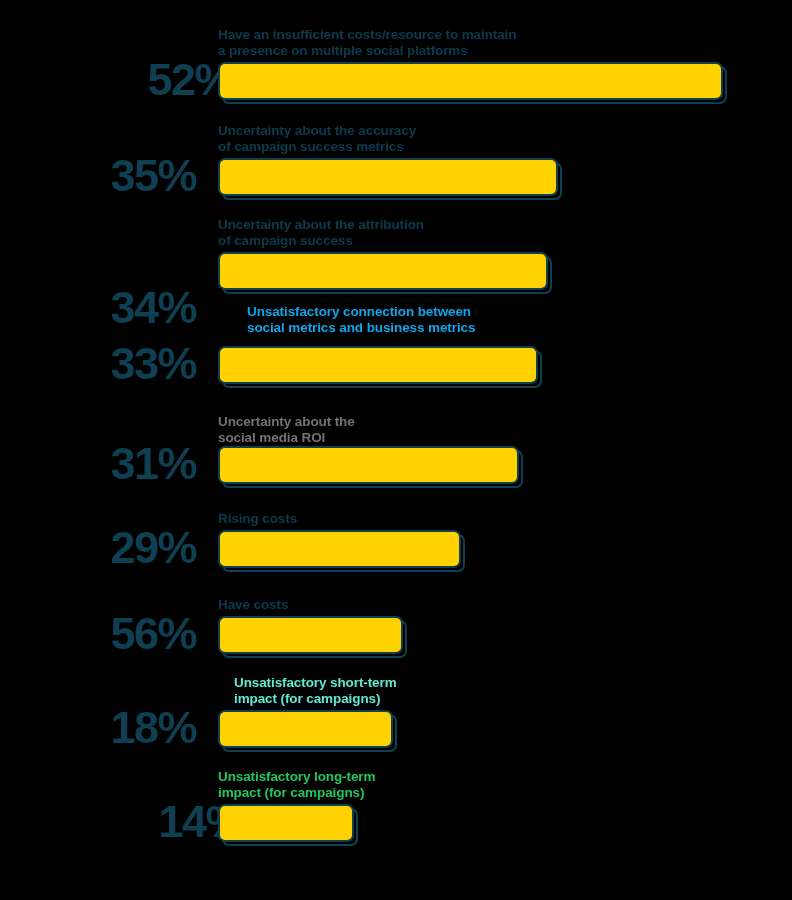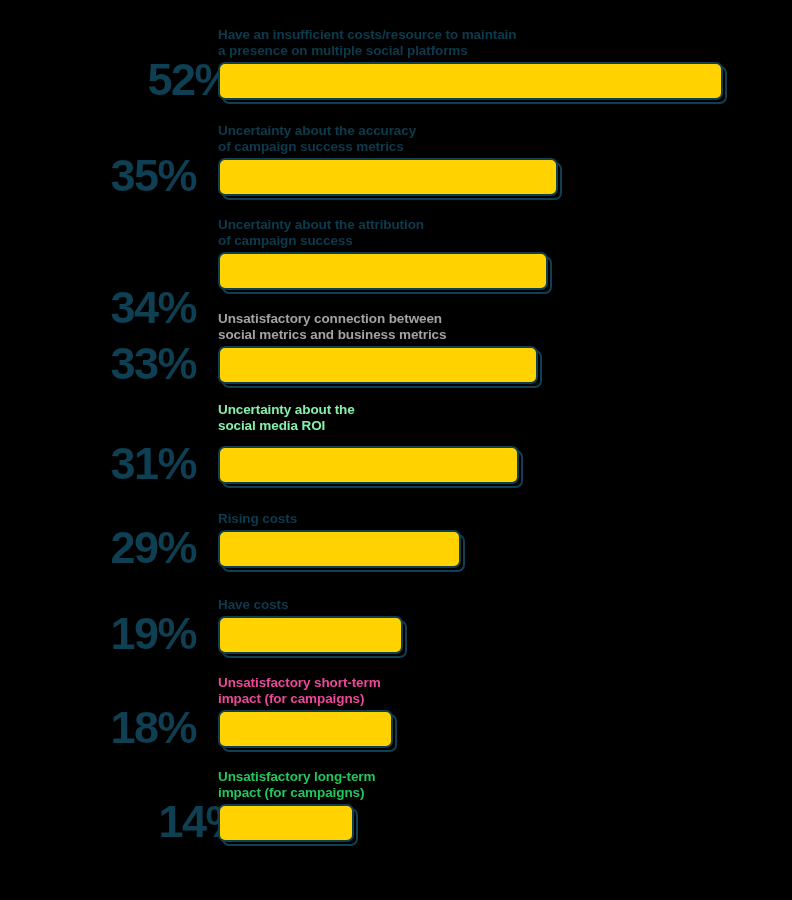--- a/index.html
+++ b/index.html
@@ -113,55 +113,55 @@
       <div class="pct" style="top: 247px; color: rgb(14, 63, 82); margin-top: 38px;">34%</div>
       <div class="label" style="top: 217px; color: rgb(13, 59, 78);">Uncertainty about the attribution
 of campaign success</div>
       <div class="bar-wrap" style="top: 252px; left: 218px; width: 330px;">
         <div class="bar-shadow" style="border-color: rgb(14, 63, 82);"></div>
         <div class="bar-fill" style="background: rgb(255, 210, 0); border-color: rgb(14, 63, 82);"></div>
       </div>
     </div>
     <div class="bar-row" style="top: 0px;">
       <div class="pct" style="top: 341px; color: rgb(14, 63, 82);">33%</div>
-      <div class="label" style="top: 311px; color: #a3a3a3;">Unsatisfactory connection between
+      <div class="label" style="top: 304px; color: #0ea5e9; margin-left: 29px;">Unsatisfactory connection between
 social metrics and business metrics</div>
       <div class="bar-wrap" style="top: 346px; left: 218px; width: 320px;">
         <div class="bar-shadow" style="border-color: rgb(14, 63, 82);"></div>
         <div class="bar-fill" style="background: rgb(255, 210, 0); border-color: rgb(14, 63, 82);"></div>
       </div>
     </div>
     <div class="bar-row" style="top: 0px;">
       <div class="pct" style="top: 441px; color: rgb(14, 63, 82);">31%</div>
-      <div class="label" style="top: 402px; color: #86efac;">Uncertainty about the
+      <div class="label" style="top: 414px; color: #737373;">Uncertainty about the
 social media ROI</div>
       <div class="bar-wrap" style="top: 446px; left: 218px; width: 301px;">
         <div class="bar-shadow" style="border-color: rgb(14, 63, 82);"></div>
         <div class="bar-fill" style="background: rgb(255, 210, 0); border-color: rgb(14, 63, 82);"></div>
       </div>
     </div>
     <div class="bar-row" style="top: 0px;">
       <div class="pct" style="top: 525px; color: rgb(14, 63, 82);">29%</div>
       <div class="label" style="top: 510.5px; color: rgb(13, 59, 78);">Rising costs</div>
       <div class="bar-wrap" style="top: 530px; left: 218px; width: 243px;">
         <div class="bar-shadow" style="border-color: rgb(14, 63, 82);"></div>
         <div class="bar-fill" style="background: rgb(255, 210, 0); border-color: rgb(14, 63, 82);"></div>
       </div>
     </div>
     <div class="bar-row" style="top: 0px;">
-      <div class="pct" style="top: 611px; color: rgb(14, 63, 82);">19%</div>
+      <div class="pct" style="top: 611px; color: rgb(14, 63, 82);">56%</div>
       <div class="label" style="top: 596.5px; color: rgb(13, 59, 78);">Have costs</div>
       <div class="bar-wrap" style="top: 616px; left: 218px; width: 185px;">
         <div class="bar-shadow" style="border-color: rgb(14, 63, 82);"></div>
         <div class="bar-fill" style="background: rgb(255, 210, 0); border-color: rgb(14, 63, 82);"></div>
       </div>
     </div>
     <div class="bar-row" style="top: 0px;">
       <div class="pct" style="top: 705px; color: rgb(14, 63, 82);">18%</div>
-      <div class="label" style="top: 675px; color: #ec4899;">Unsatisfactory short-term
+      <div class="label" style="top: 675px; color: #5eead4; margin-left: 16px;">Unsatisfactory short-term
 impact (for campaigns)</div>
       <div class="bar-wrap" style="top: 710px; left: 218px; width: 175px;">
         <div class="bar-shadow" style="border-color: rgb(14, 63, 82);"></div>
         <div class="bar-fill" style="background: rgb(255, 210, 0); border-color: rgb(14, 63, 82);"></div>
       </div>
     </div>
     <div class="bar-row" style="top: 0px;">
       <div class="pct" style="top: 799px; color: rgb(14, 63, 82); padding-left: 48px;">14%</div>
       <div class="label" style="top: 769px; color: #22c55e;">Unsatisfactory long-term
 impact (for campaigns)</div>

